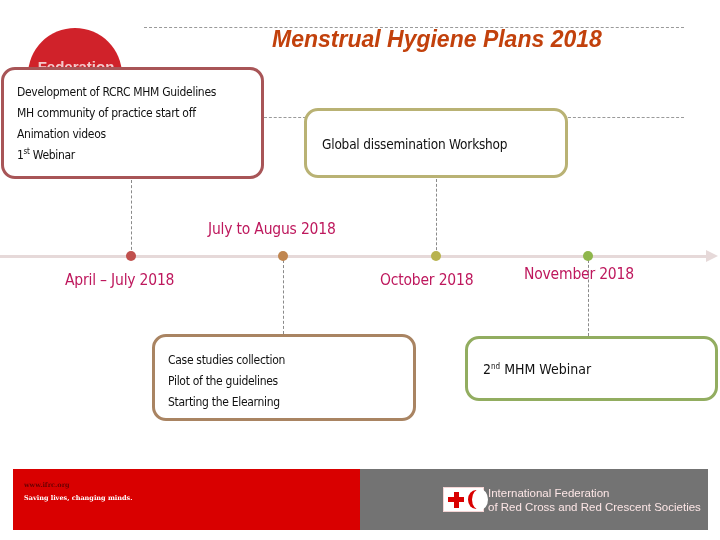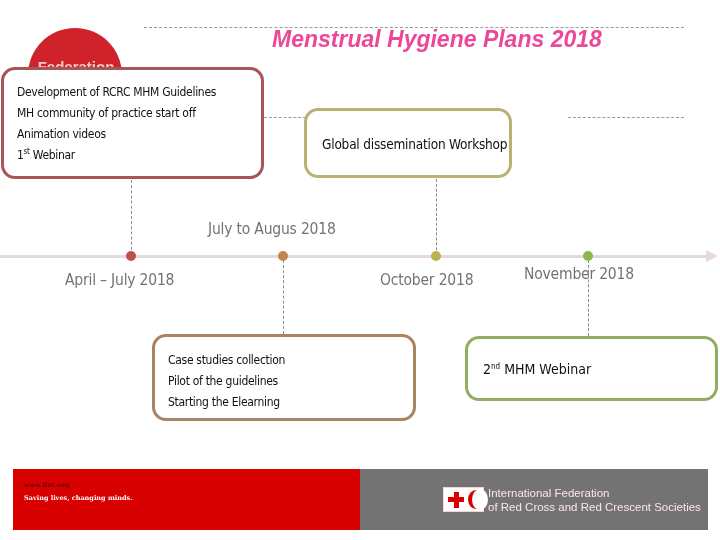--- a/index.html
+++ b/index.html
@@ -8,61 +8,61 @@
 
     
     .dash-h { position: absolute; height: 0; border-top: 1px dashed #9a9a9a; }
     .dash-v { position: absolute; width: 0; border-left: 1px dashed #8a8a8a; }
 
     
     .title {
       position: absolute; left: 272px; top: 26px;
       font-family: "Liberation Sans", sans-serif;
       font-style: italic; font-weight: bold; font-size: 23px;
-      color: #ec4899; white-space: nowrap;
+      color: #c2410c; white-space: nowrap;
     }
 
     
     .badge-circle {
       position: absolute; left: 28px; top: 28px; width: 94px; height: 94px;
       border-radius: 50%; background: #d0222a;
       overflow: hidden;
     }
     .badge-circle .t1 {
       position: absolute; left: 8px; top: 30px; width: 80px; text-align: center;
       color: #f3c9cb; font-family: "Liberation Sans", sans-serif; font-weight: bold; font-size: 15px;
     }
 
     
     .box {
       position: absolute; background: #fff; border-radius: 14px; border-style: solid; border-width: 3px;
       font-family: "DejaVu Sans Condensed", "DejaVu Sans", sans-serif;
     }
     .box-1 { left: 1px; top: 67px; width: 263px; height: 112px; border-color: #a85557; }
     .box-1 .lines { position: absolute; left: 13px; top: 12px; font-size: 12px; line-height: 21px; color: #111; letter-spacing: -0.3px; }
-    .box-2 { left: 304px; top: 108px; width: 208px; height: 70px; border-color: #b9b274; }
+    .box-2 { left: 304px; top: 108px; width: 264px; height: 70px; border-color: #b9b274; }
     .box-2 .line { position: absolute; left: 15px; top: 25px; font-size: 13.5px; letter-spacing: -0.2px; }
     .box-3 { left: 152px; top: 334px; width: 264px; height: 87px; border-color: #a98462; padding-left: 44px; }
     .box-3 .lines { position: absolute; left: 13px; top: 13px; font-size: 12px; line-height: 21px; letter-spacing: -0.3px; }
     .box-4 { left: 465px; top: 336px; width: 253px; height: 65px; border-color: #92ad60; padding-left: 19px; }
     .box-4 .line { position: absolute; left: 15px; top: 22px; font-size: 14px; }
 
     sup { font-size: 8px; vertical-align: 5px; line-height: 0; }
 
     
     .timeline-line { position: absolute; left: 0; top: 255px; width: 708px; height: 3px; background: #e6d9d9; }
     .timeline-arrow {
       position: absolute; left: 706px; top: 250px; width: 0; height: 0;
       border-top: 6.5px solid transparent; border-bottom: 6.5px solid transparent; border-left: 12px solid #e6d9d9;
     }
     .dot { position: absolute; width: 10px; height: 10px; border-radius: 50%; }
 
     .date {
       position: absolute; font-family: "DejaVu Sans Condensed", "DejaVu Sans", sans-serif;
-      font-size: 15.5px; color: #737373; white-space: nowrap; letter-spacing: -0.2px;
+      font-size: 15.5px; color: #be185d; white-space: nowrap; letter-spacing: -0.2px;
     }
 
     
     .footer-left { position: absolute; left: 13px; top: 469px; width: 350px; height: 61px; background: #d90000; }
     .footer-left .url { position: absolute; left: 11px; top: 12px; font-family: "DejaVu Serif", serif; font-size: 6.5px; font-weight: bold; color: #6b0000; }
     .footer-left .tag { position: absolute; left: 11px; top: 25px; font-family: "DejaVu Serif", serif; font-size: 6.5px; font-weight: bold; color: #fff; }
     .footer-right { position: absolute; left: 360px; top: 469px; width: 348px; height: 61px; background: #737373; }
     .logo-box {
       position: absolute; left: 83px; top: 18px; width: 41px; height: 25px;
       border: 1.5px solid #f4d4d4; background: #fff;

